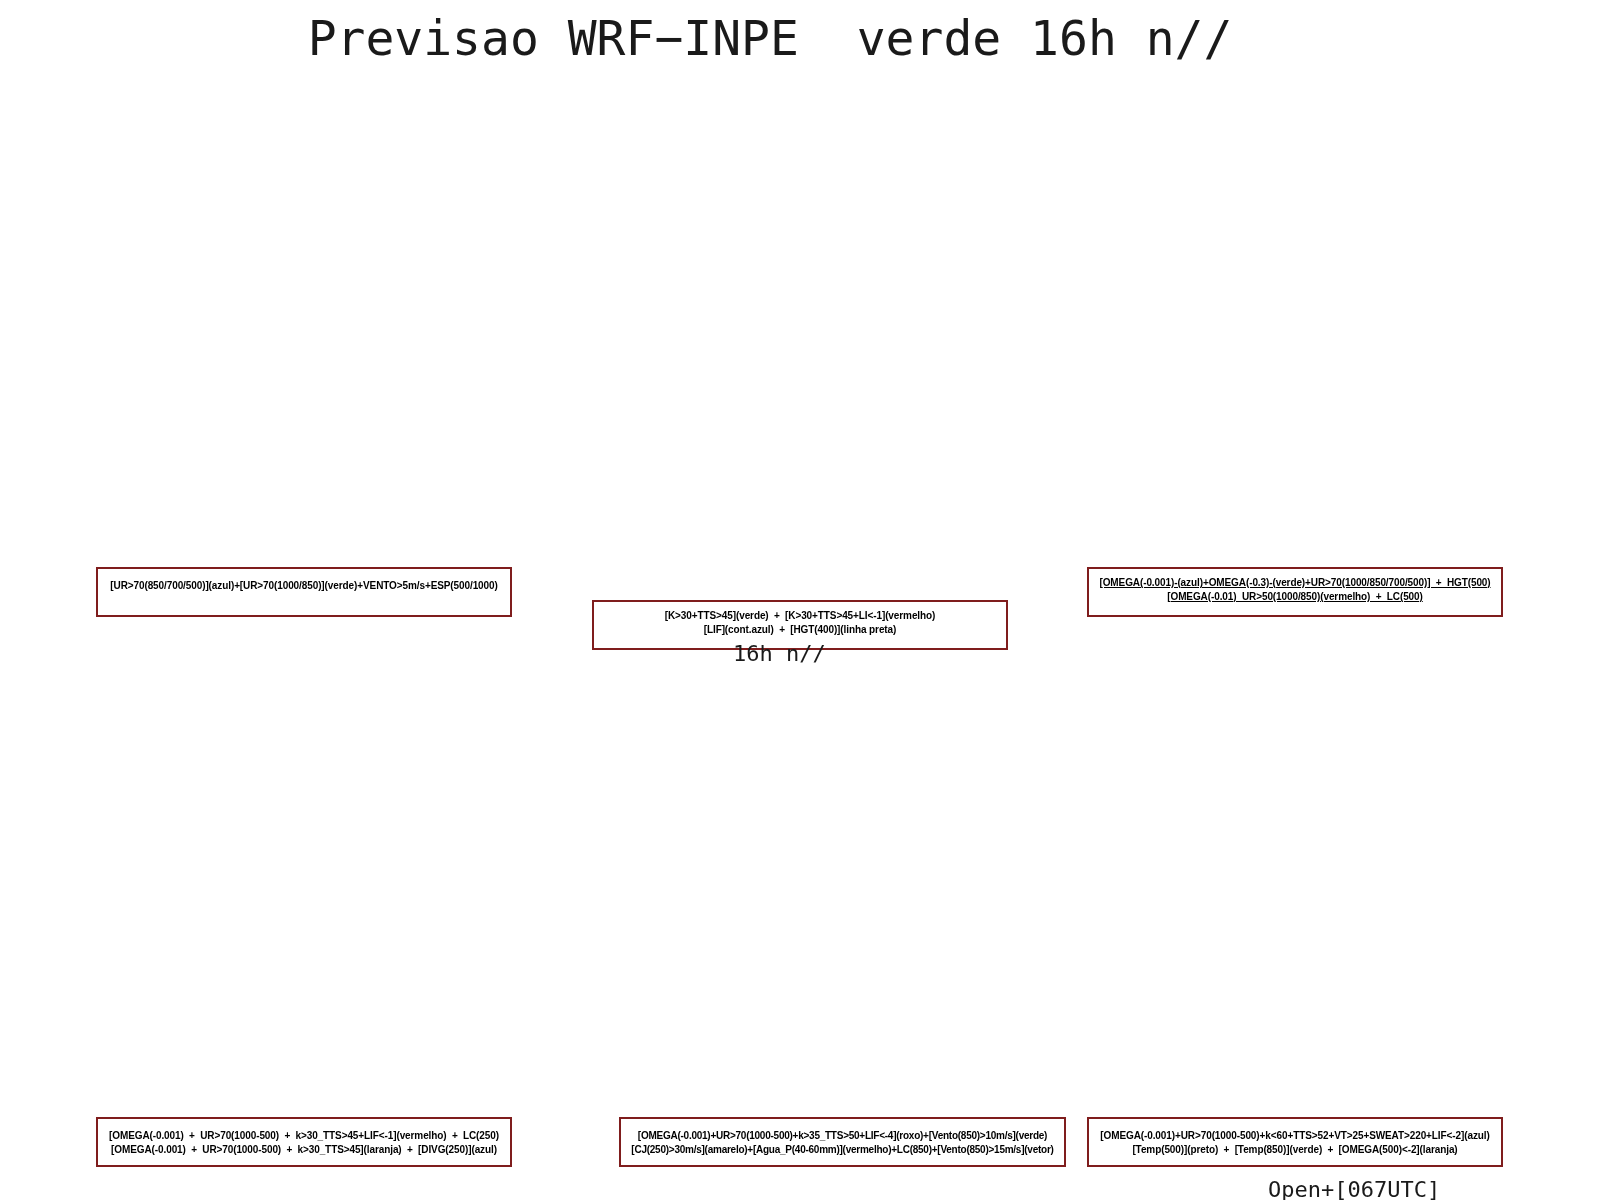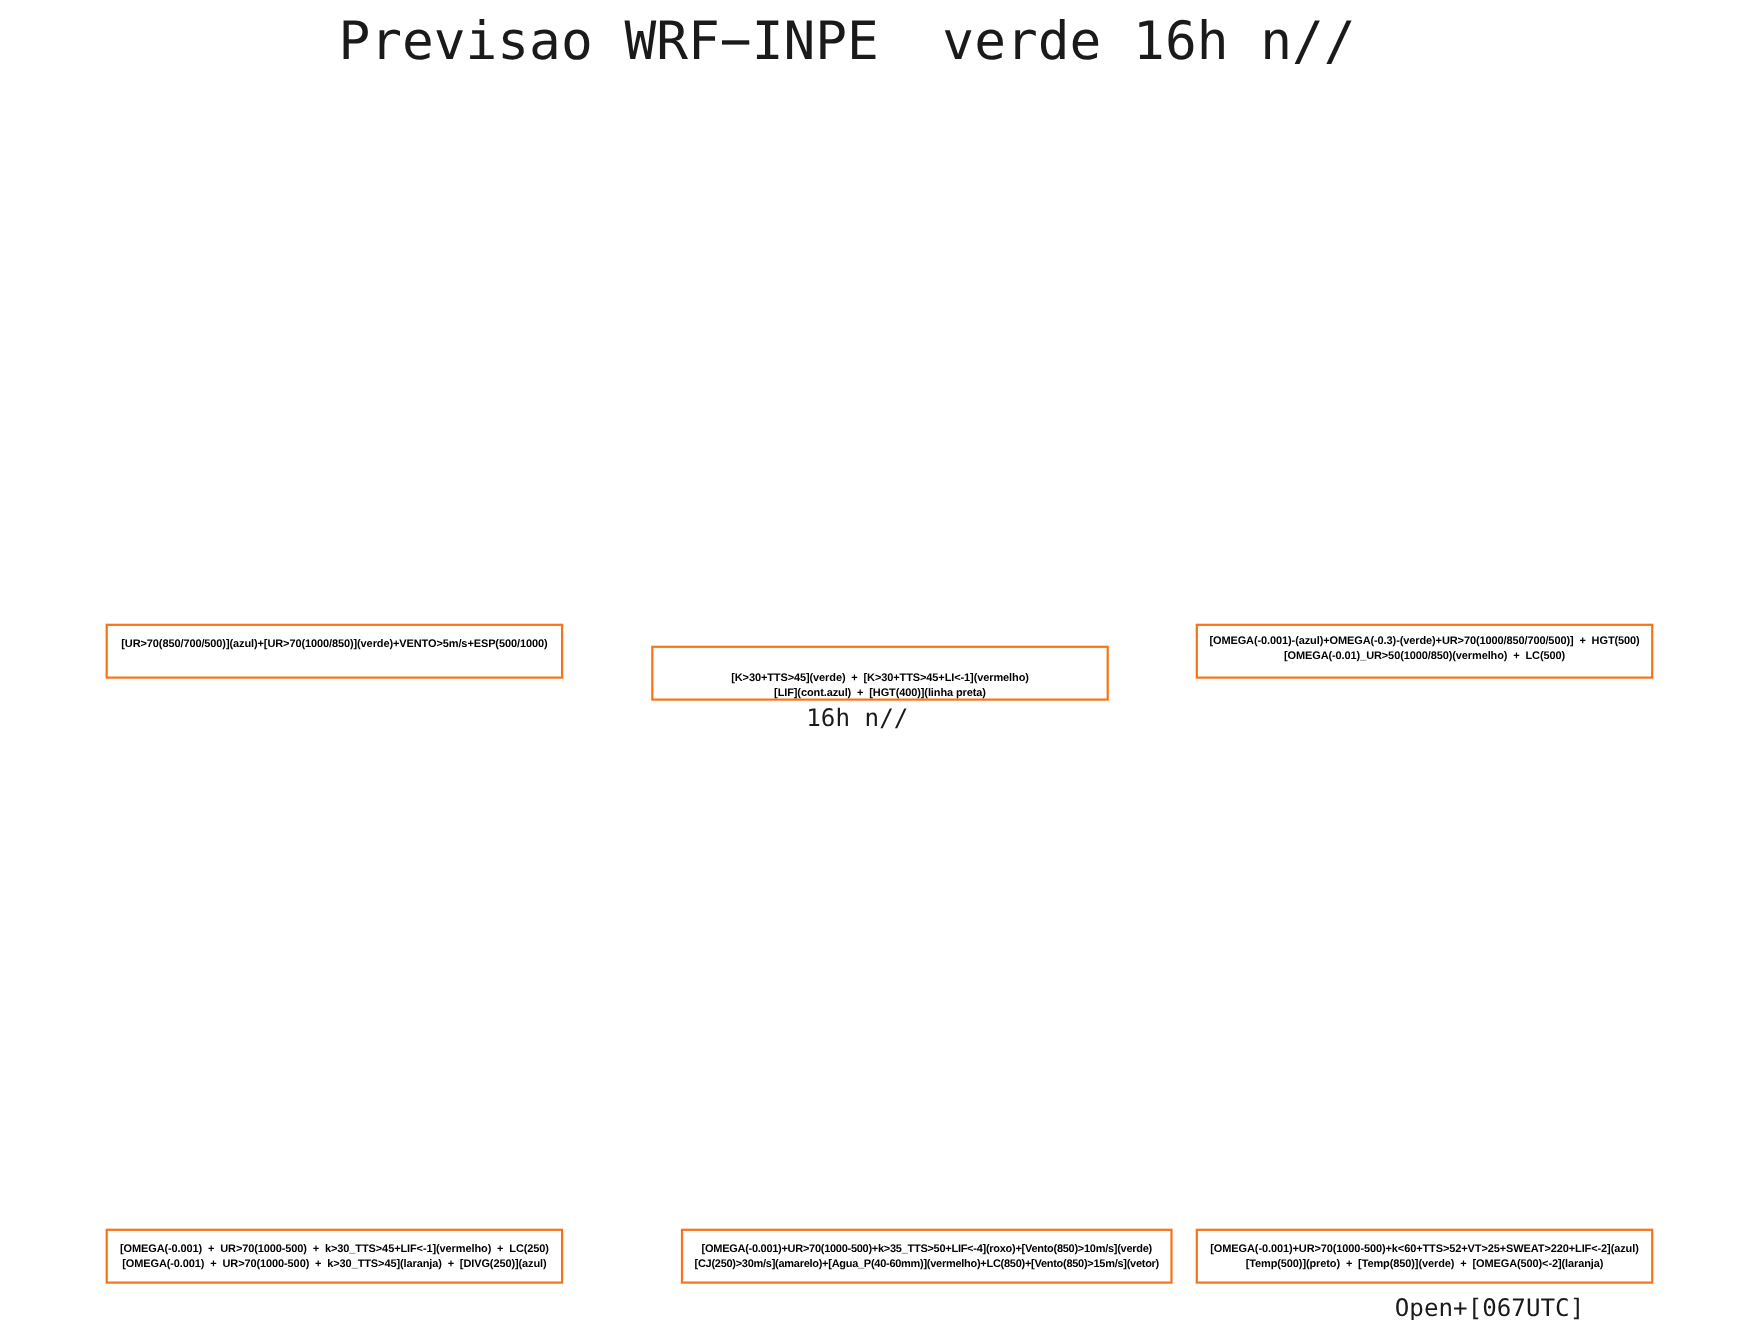--- a/index.html
+++ b/index.html
@@ -46,36 +46,36 @@
     font-family: "DejaVu Sans Mono", monospace;
     font-size: 22px;
     font-weight: normal;
     white-space: pre;
     color: #1a1a1a;
   }
   .legend-box {
     position: absolute;
     height: 50px;
     box-sizing: border-box;
-    border: 2px solid #f97316;
+    border: 2px solid #7f1d1d;
     background: #ffffff;
     text-align: center;
   }
   .legend-line {
     font-family: "Liberation Sans", sans-serif;
     font-size: 10px;
     font-weight: bold;
     line-height: 14px;
     letter-spacing: -0.1px;
     white-space: pre;
     color: #000000;
   }
   .b1 { left: 96px;   top: 567px;  width: 416px; padding-top: 10px; }
-  .b2 { left: 592px;  top: 587px;  width: 416px; padding-top: 21px;  }
-  .b3 { left: 1087px; top: 567px;  width: 416px; padding-top: 7px;  }
+  .b2 { left: 592px;  top: 600px;  width: 416px; padding-top: 7px;  }
+  .b3 { left: 1087px; top: 567px;  width: 416px; padding-top: 7px; text-decoration: underline;  }
   .b4 { left: 96px;   top: 1117px; width: 416px; padding-top: 10px; }
   .b5 { left: 583px;  top: 1117px; width: 447px; padding-top: 10px; margin-left: 36px; }
   .b6 { left: 1087px; top: 1117px; width: 416px; padding-top: 10px; }
   .b5 .legend-line { letter-spacing: -0.25px; }
 </style>
 </head>
 <body>
 
 <div class="stage">
 

